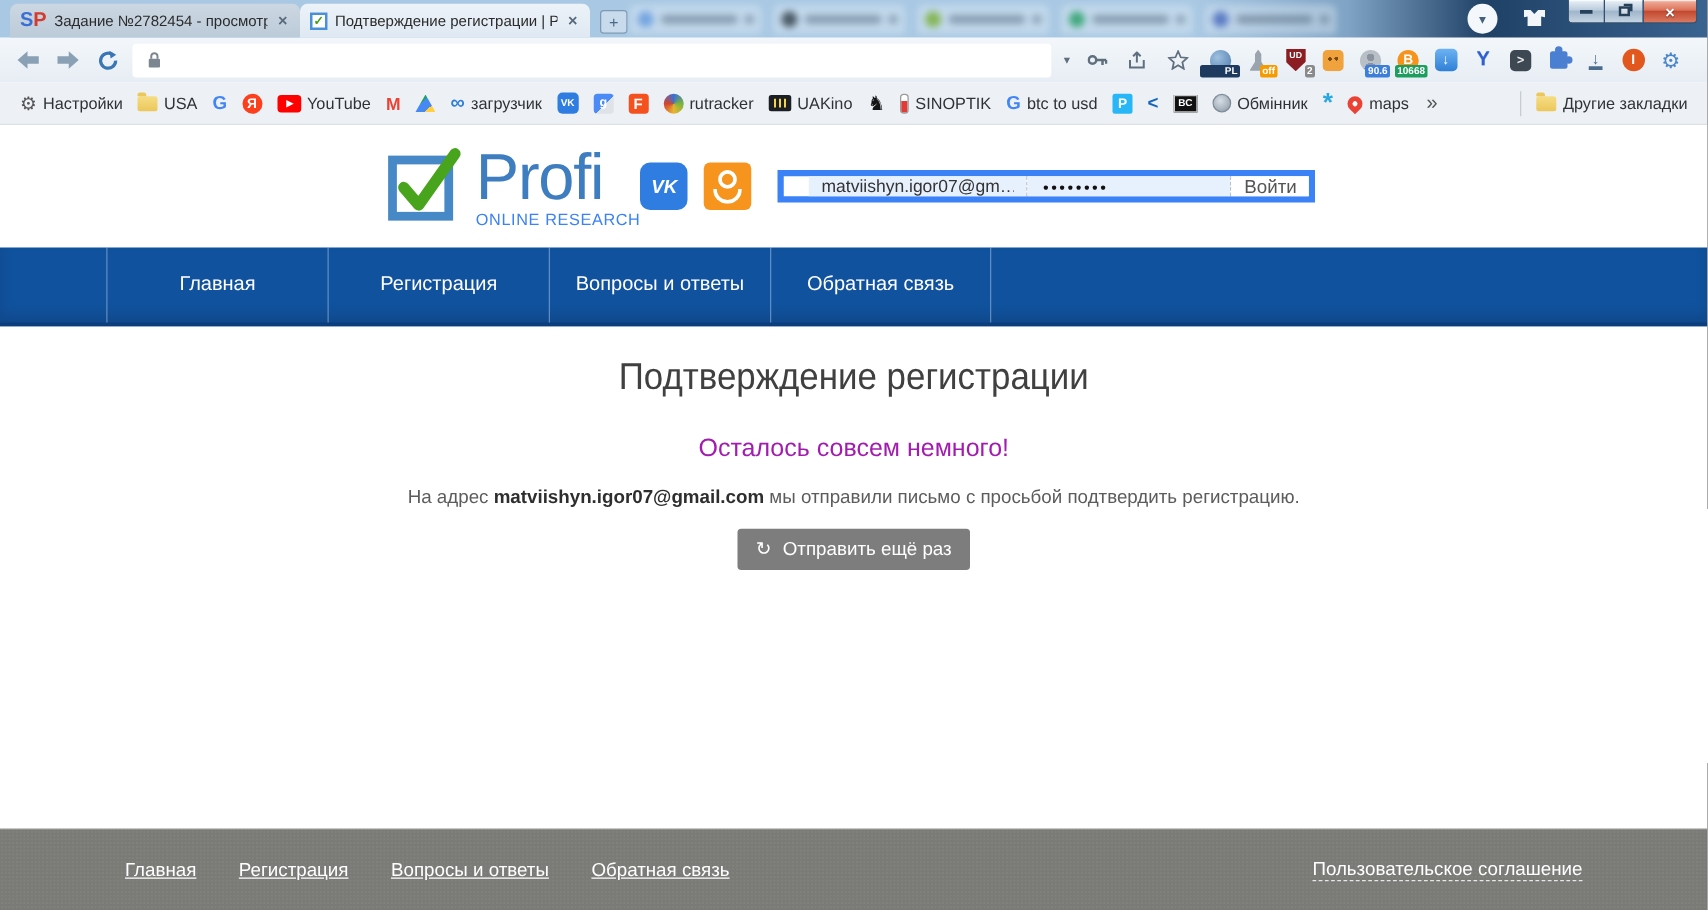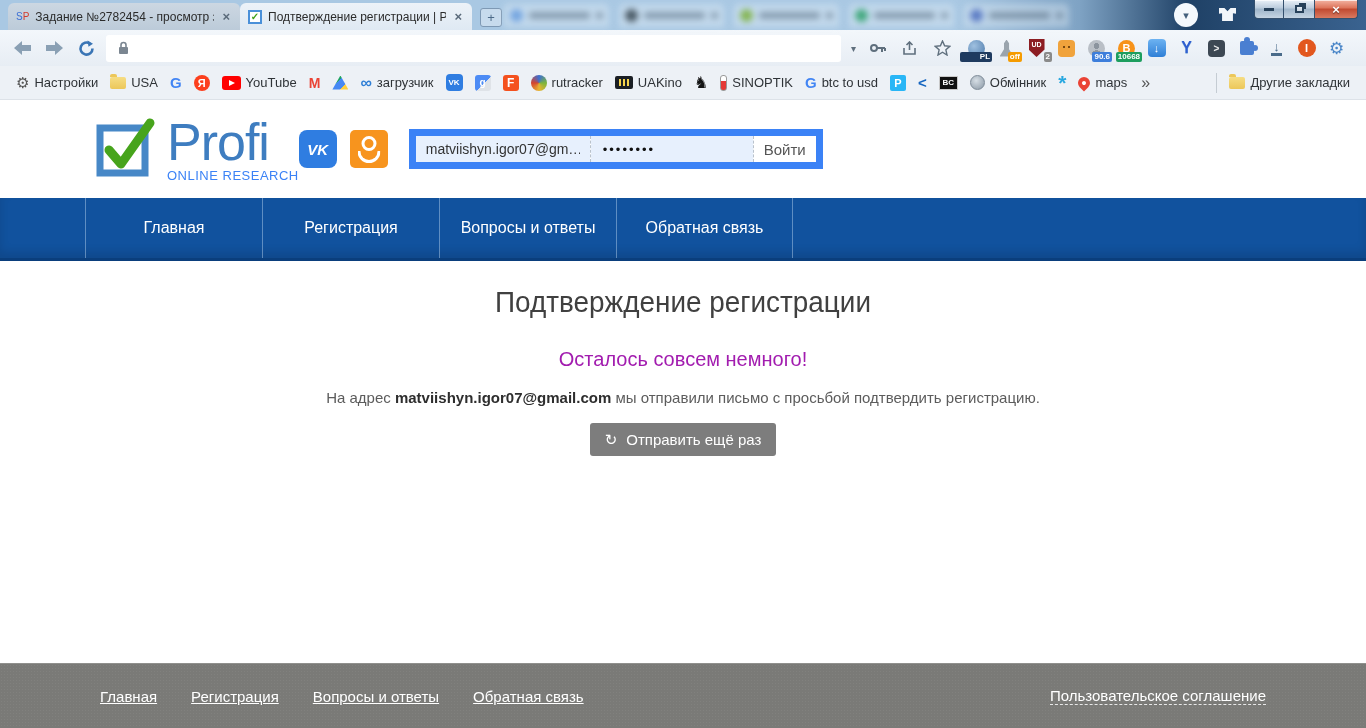--- a/index.html
+++ b/index.html
@@ -9,21 +9,21 @@
   
   .titlebar{height:30px;flex:0 0 30px;position:relative;
     background:linear-gradient(90deg,#a9c8e3 0%,#a9c8e3 70%,#7fa3c4 79%,#1f4166 87%,#3a6390 100%);}
   .tabs{display:flex;align-items:flex-end;height:100%;padding-left:8px;}
   .tab{height:27px;margin-top:3px;border-radius:6px 6px 0 0;display:flex;align-items:center;gap:6px;
     padding:0 8px;font-size:12px;color:#2b2b2b;white-space:nowrap;overflow:hidden;}
   .tab-title{flex:1;overflow:hidden;white-space:nowrap;}
   .tab-inactive{width:232px;background:linear-gradient(#ccd7e2,#bccbd9);}
   .tab-active{width:232px;background:linear-gradient(#ecf2f8,#dfe9f3);}
   .tab-close{color:#5a6a7a;font-size:13px;font-weight:bold;padding:0 2px;}
-  .fav-sp{font-weight:normal;font-size:10px;color:#d23b2e;}
+  .fav-sp{font-weight:bold;font-size:16px;color:#d23b2e;}
   .fav-sp::first-letter{color:#3b6fd4;}
   .fav-check{width:14px;height:14px;border:2px solid #4a90d9;background:#fff;color:#3fa018;
     font-size:10px;font-weight:bold;display:flex;align-items:center;justify-content:center;flex:0 0 auto;}
   .newtab{width:22px;height:19px;margin:0 0 3px 8px;border:1px solid #7e99b4;border-radius:3px;
     background:rgba(255,255,255,.35);color:#4c6største;color:#4c6a88;font-size:13px;display:flex;
     align-items:center;justify-content:center;}
   .blurred-tabs{position:absolute;left:504px;top:4px;display:flex;gap:10px;filter:blur(3px);opacity:.85;}
   .btab{width:105px;height:23px;border-radius:5px 5px 0 0;background:rgba(235,243,250,.45);
     display:flex;align-items:center;gap:6px;padding:0 6px;}
   .btab .dot{width:13px;height:13px;border-radius:50%;flex:0 0 auto;}
@@ -123,34 +123,34 @@
   .i-star6{color:#29a8e0;font-weight:bold;font-size:21px;line-height:12px;}
   .i-pin{width:12px;height:12px;border-radius:50% 50% 50% 0;transform:rotate(-45deg);background:#ea4335;position:relative;}
   .i-pin::after{content:"";position:absolute;left:4px;top:4px;width:4px;height:4px;border-radius:50%;background:#fff;}
   .bm-overflow{color:#555;font-size:16px;padding:0 8px;}
   .bm-sep{width:1px;height:20px;background:#c5ccd3;margin:0 6px;}
   .spacer{flex:1;}
 
   
   .page{flex:1;display:flex;flex-direction:column;background:#fff;overflow:hidden;}
   .site-header{height:98px;flex:0 0 98px;display:flex;align-items:center;
-    justify-content:flex-start;padding:0 100px 0 95px;background:#fff;}
+    justify-content:center;padding:0 100px 0 95px;background:#fff;}
   .logo{display:flex;align-items:flex-start;gap:8px;}
   .logo-text{display:flex;flex-direction:column;line-height:1;}
   .logo-name{font-size:52px;color:#3e7dc0;letter-spacing:-1px;}
   .logo-tag{font-size:13px;color:#3b82f6;font-weight:normal;letter-spacing:.5px;margin-top:1px;align-self:flex-end;}
   .header-right{display:flex;align-items:center;gap:13px;}
   .vk-btn{width:38px;height:38px;border-radius:8px;background:#2f7de1;color:#fff;font-weight:bold;
     font-size:15px;display:flex;align-items:center;justify-content:center;font-style:italic;}
   .ok-btn{width:38px;height:38px;border-radius:5px;background:#f7941e;position:relative;}
   .ok-btn::before{content:"";position:absolute;top:6px;left:50%;transform:translateX(-50%);
     width:9px;height:9px;border:3px solid #fff;border-radius:50%;}
   .ok-btn::after{content:"";position:absolute;top:21px;left:50%;transform:translateX(-50%);
     width:17px;height:9px;border:3px solid #fff;border-top:none;border-radius:0 0 12px 12px;}
-  .login-group{display:flex;align-items:stretch;height:40px;border:7px solid #3b82f6;margin-left:8px;}
+  .login-group{display:flex;align-items:stretch;height:26px;border:5px solid #3b82f6;margin-left:8px;padding-left:20px;}
   .login-group input{border:none;outline:none;font-family:"Liberation Sans",sans-serif;}
   .login-email{width:174px;background:#e7f0fd;padding:0 10px;font-size:14px;color:#333;}
   .login-sep{border-left:1px dashed #b9c2cc;}
   .login-pass{width:162px;background:#e7f0fd;padding:0 12px;font-size:13px;letter-spacing:2px;color:#111;}
   .login-submit{width:62px;background:#fff;font-size:15px;color:#555;border:none;cursor:pointer;}
 
   .site-nav{height:63px;flex:0 0 63px;background:#11529e;display:flex;padding-left:85px;
     border-bottom:3px solid #0a3e7c;box-shadow:inset 0 -6px 10px rgba(0,0,0,.12);}
   .nav-item{width:177px;display:flex;align-items:center;justify-content:center;color:#fff;
     font-size:16px;border-left:1px solid rgba(190,215,240,.45);cursor:pointer;}

